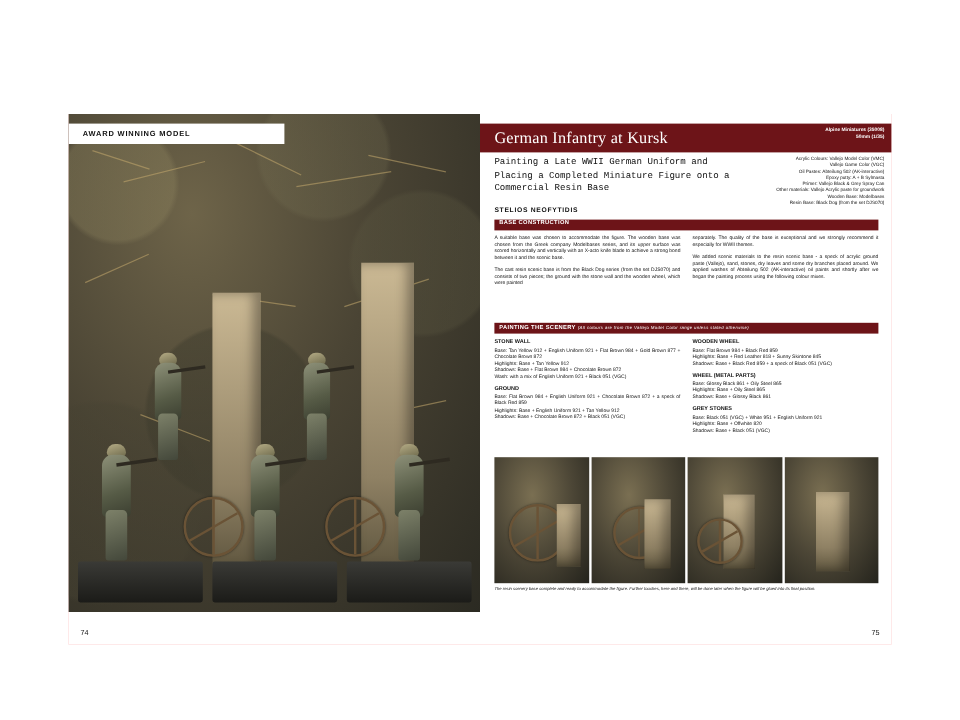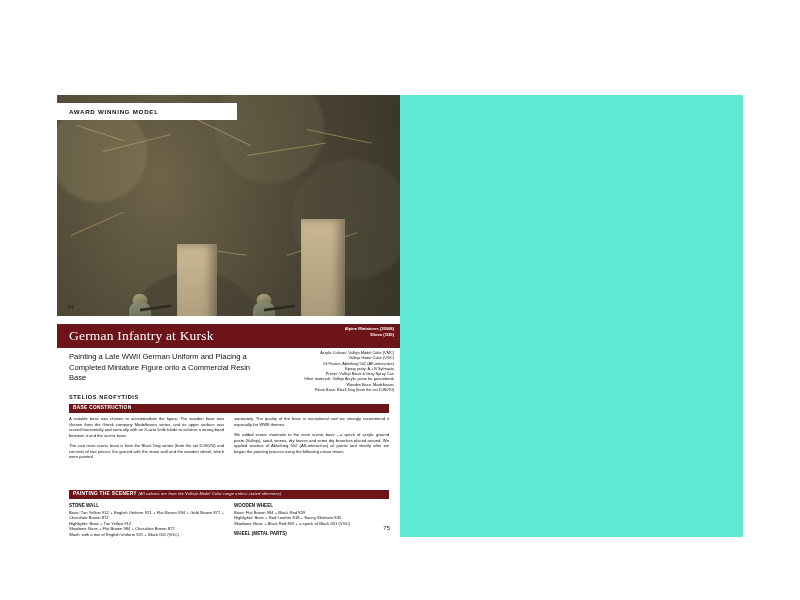--- a/index.html
+++ b/index.html
@@ -10,23 +10,22 @@
     height: 600px;
     overflow: hidden;
     font-family: "Liberation Sans", sans-serif;
   }
   .page-wrap {
     position: absolute;
     left: 57px;
     top: 95px;
     width: 686px;
     height: 442px;
-    background: #5eead4;
+    background: #fca5a5;
     display: flex;
-    flex-direction: column;
   }
   
   .left-page {
     position: relative;
     width: 343px;
     height: 442px;
     background: #ffffff;
     overflow: hidden;
   }
   .left-photo {
@@ -174,21 +173,21 @@
     text-align: right;
     color: #ffffff;
     font-size: 4.1px;
     line-height: 5.6px;
     font-weight: bold;
   }
   .subtitle {
     position: absolute;
     left: 12px; top: 36px;
     width: 196px;
-    font-family: Liberation Sans, sans-serif;
+    font-family: Liberation Mono, monospace;
     font-size: 7.6px;
     line-height: 10.5px;
     color: #111;
   }
   .author {
     position: absolute;
     left: 12px; top: 78px;
     font-size: 5.6px;
     font-weight: bold;
     letter-spacing: .6px;

